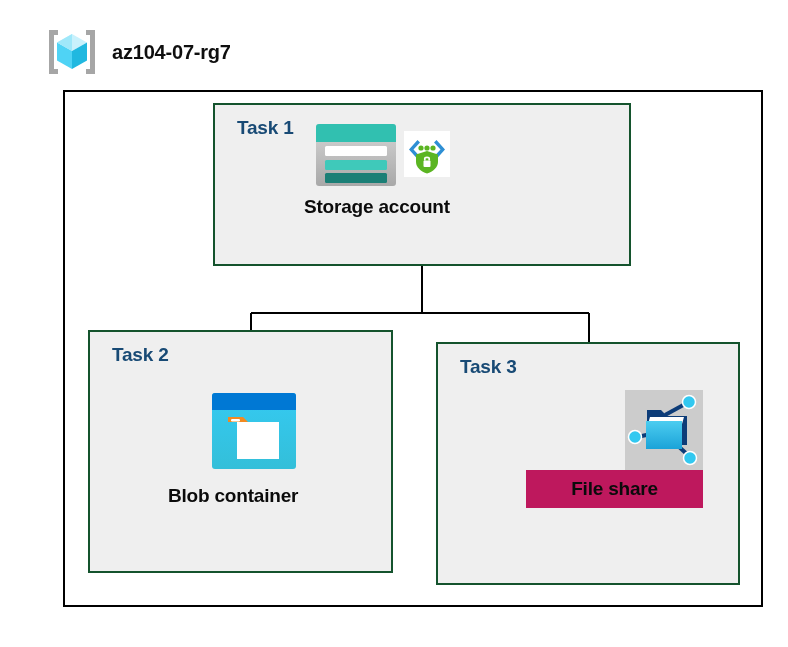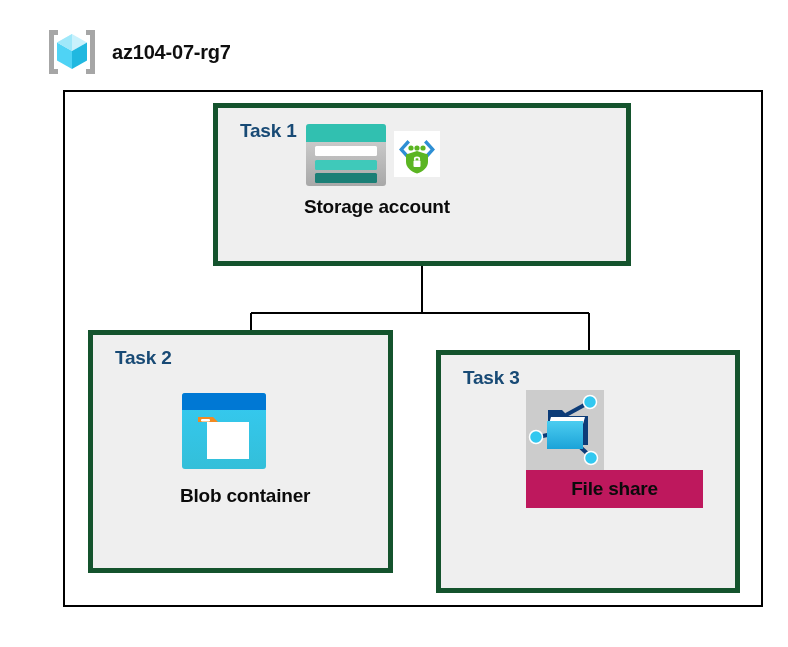--- a/index.html
+++ b/index.html
@@ -53,45 +53,45 @@
     width: 700px;
     height: 517px;
     border: 2px solid #000000;
     background: #ffffff;
     box-sizing: border-box;
   }
 
   
   .task-box {
     position: absolute;
-    border: 5px solid #14532d;
+    border: 2px solid #14532d;
     background: #efefef;
     box-sizing: border-box;
   }
   .task-1 { left: 197px; top: 103px;  width: 418px; height: 163px; }
   .task-2 { left: 72px;  top: 330px;  width: 305px; height: 243px; padding-left: 16px; }
-  .task-3 { left: 420px; top: 350px;  width: 304px; height: 243px; padding-left: 8px; }
+  .task-3 { left: 420px; top: 342px;  width: 304px; height: 243px; padding-left: 8px; }
 
   .task-label {
     position: absolute;
     left: 22px;
     top: 12px;
     font-size: 19px;
     font-weight: bold;
     color: #184a75;
     letter-spacing: -0.2px;
     white-space: nowrap;
   }
 
   
   .node {
     position: absolute;
     display: flex;
     flex-direction: column;
-    align-items: flex-start;
+    align-items: flex-end;
   }
   .node-caption {
     font-size: 19px;
     font-weight: bold;
     color: #0b0b0b;
     white-space: nowrap;
     letter-spacing: -0.2px;
   }
 
   
@@ -103,21 +103,21 @@
     display: flex;
     align-items: flex-start;
     gap: 6px;
     margin-bottom: 8px;
   }
   .icon-storage  { width: 84px; height: 66px; display: block; }
   .icon-security { width: 46px; height: 46px; display: block; margin-top: 9px; }
 
   
   .node-blob {
-    left: 164px;
+    left: 152px;
     top: 391px;
   }
   .icon-blob { width: 88px; height: 80px; display: block; margin-bottom: 14px; }
 
   
   .node-fileshare {
     left: 510px;
     top: 390px;
   }
   .fileshare-icon-wrap {

